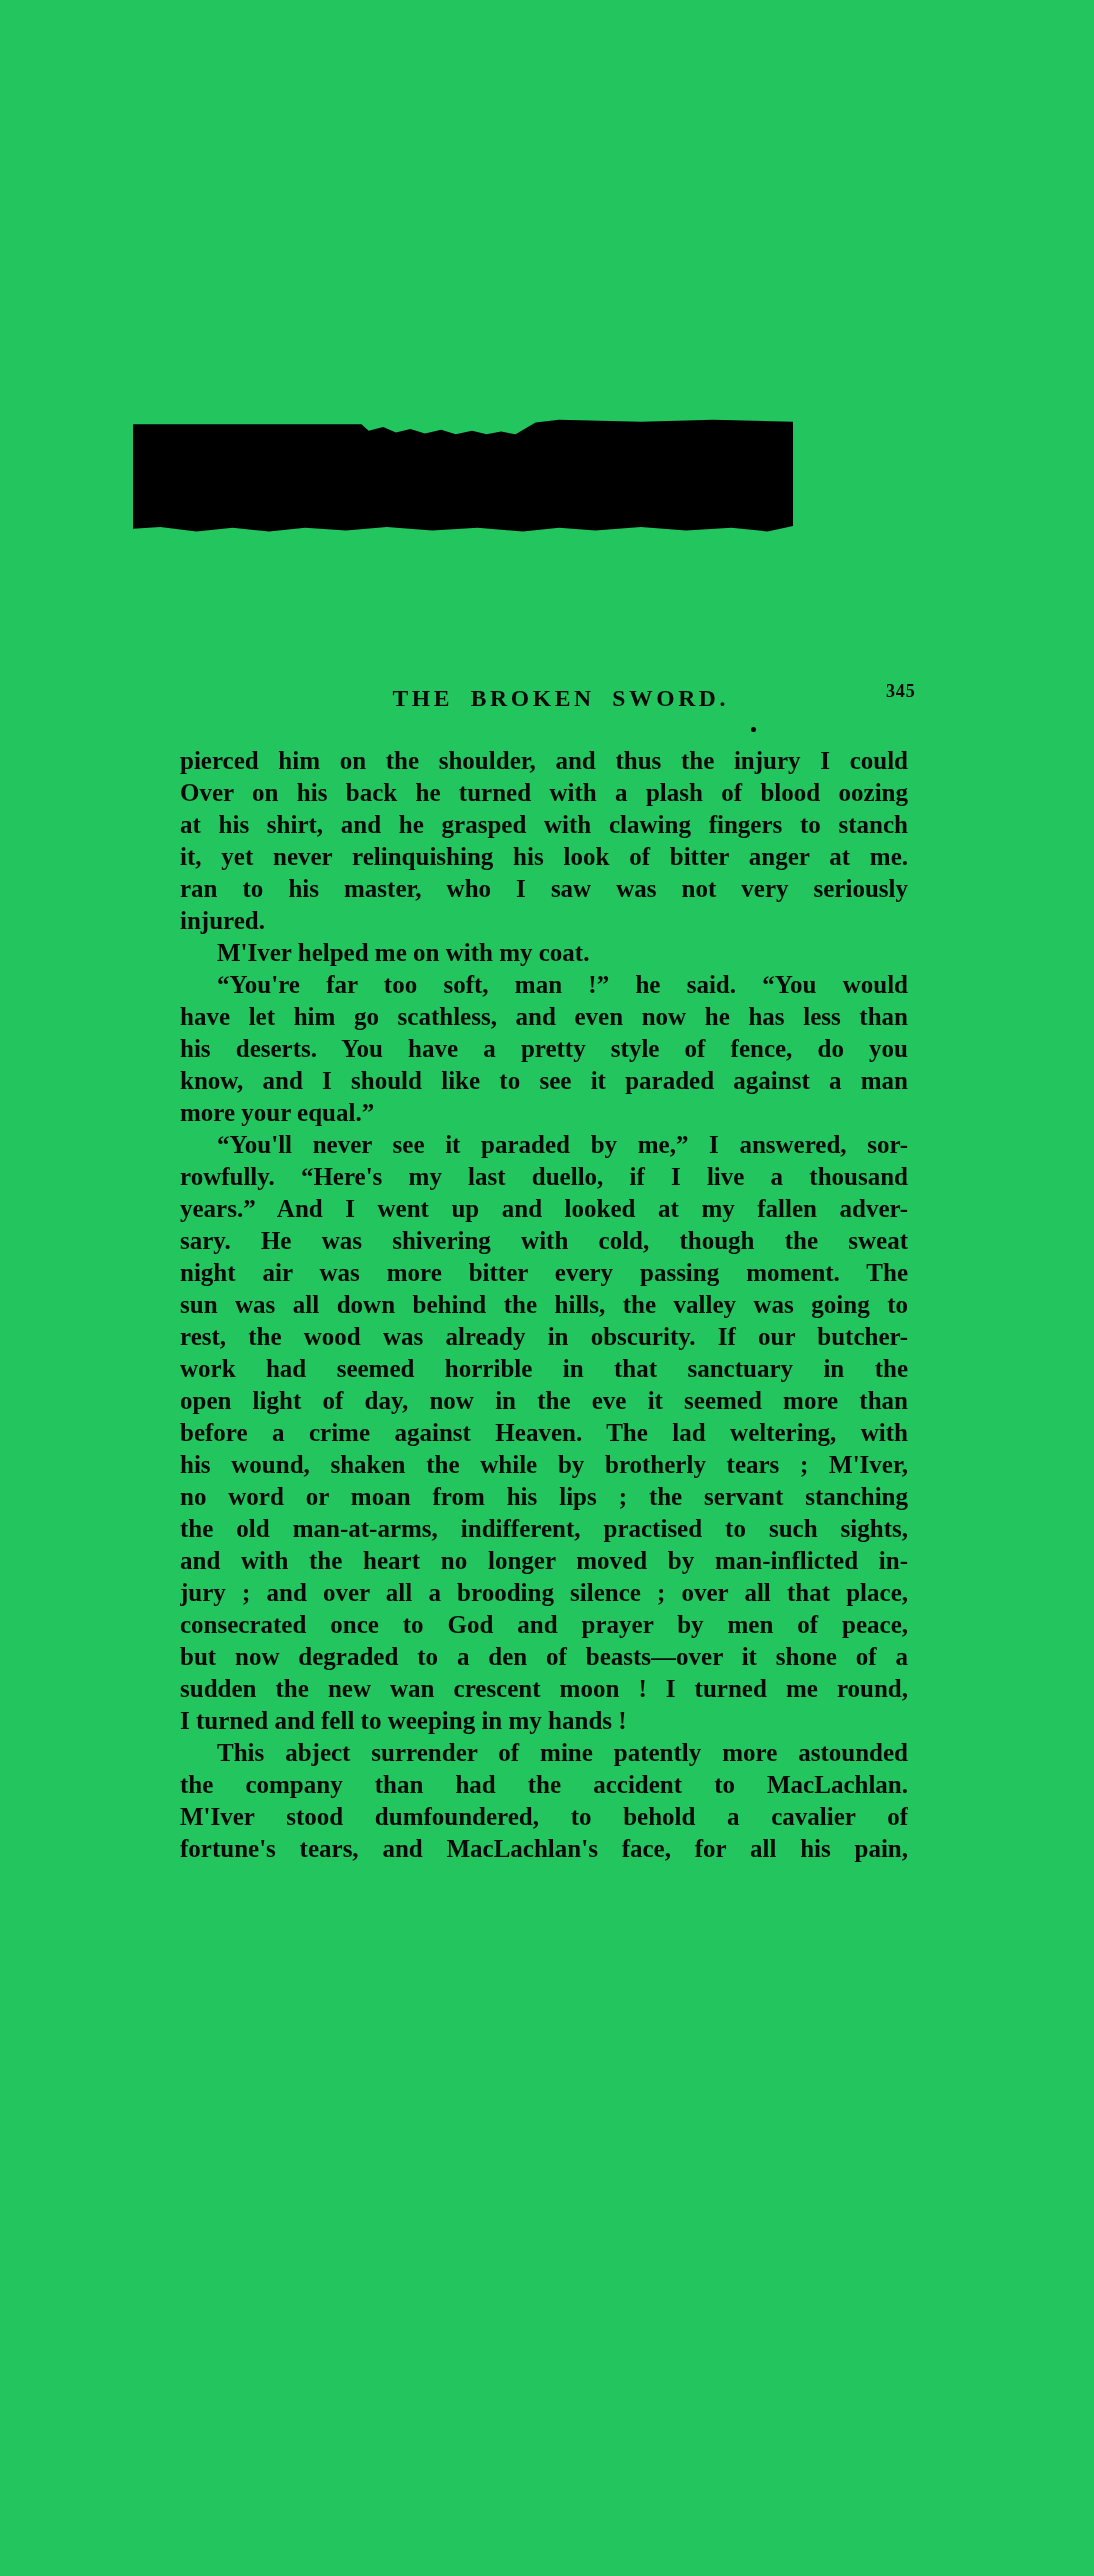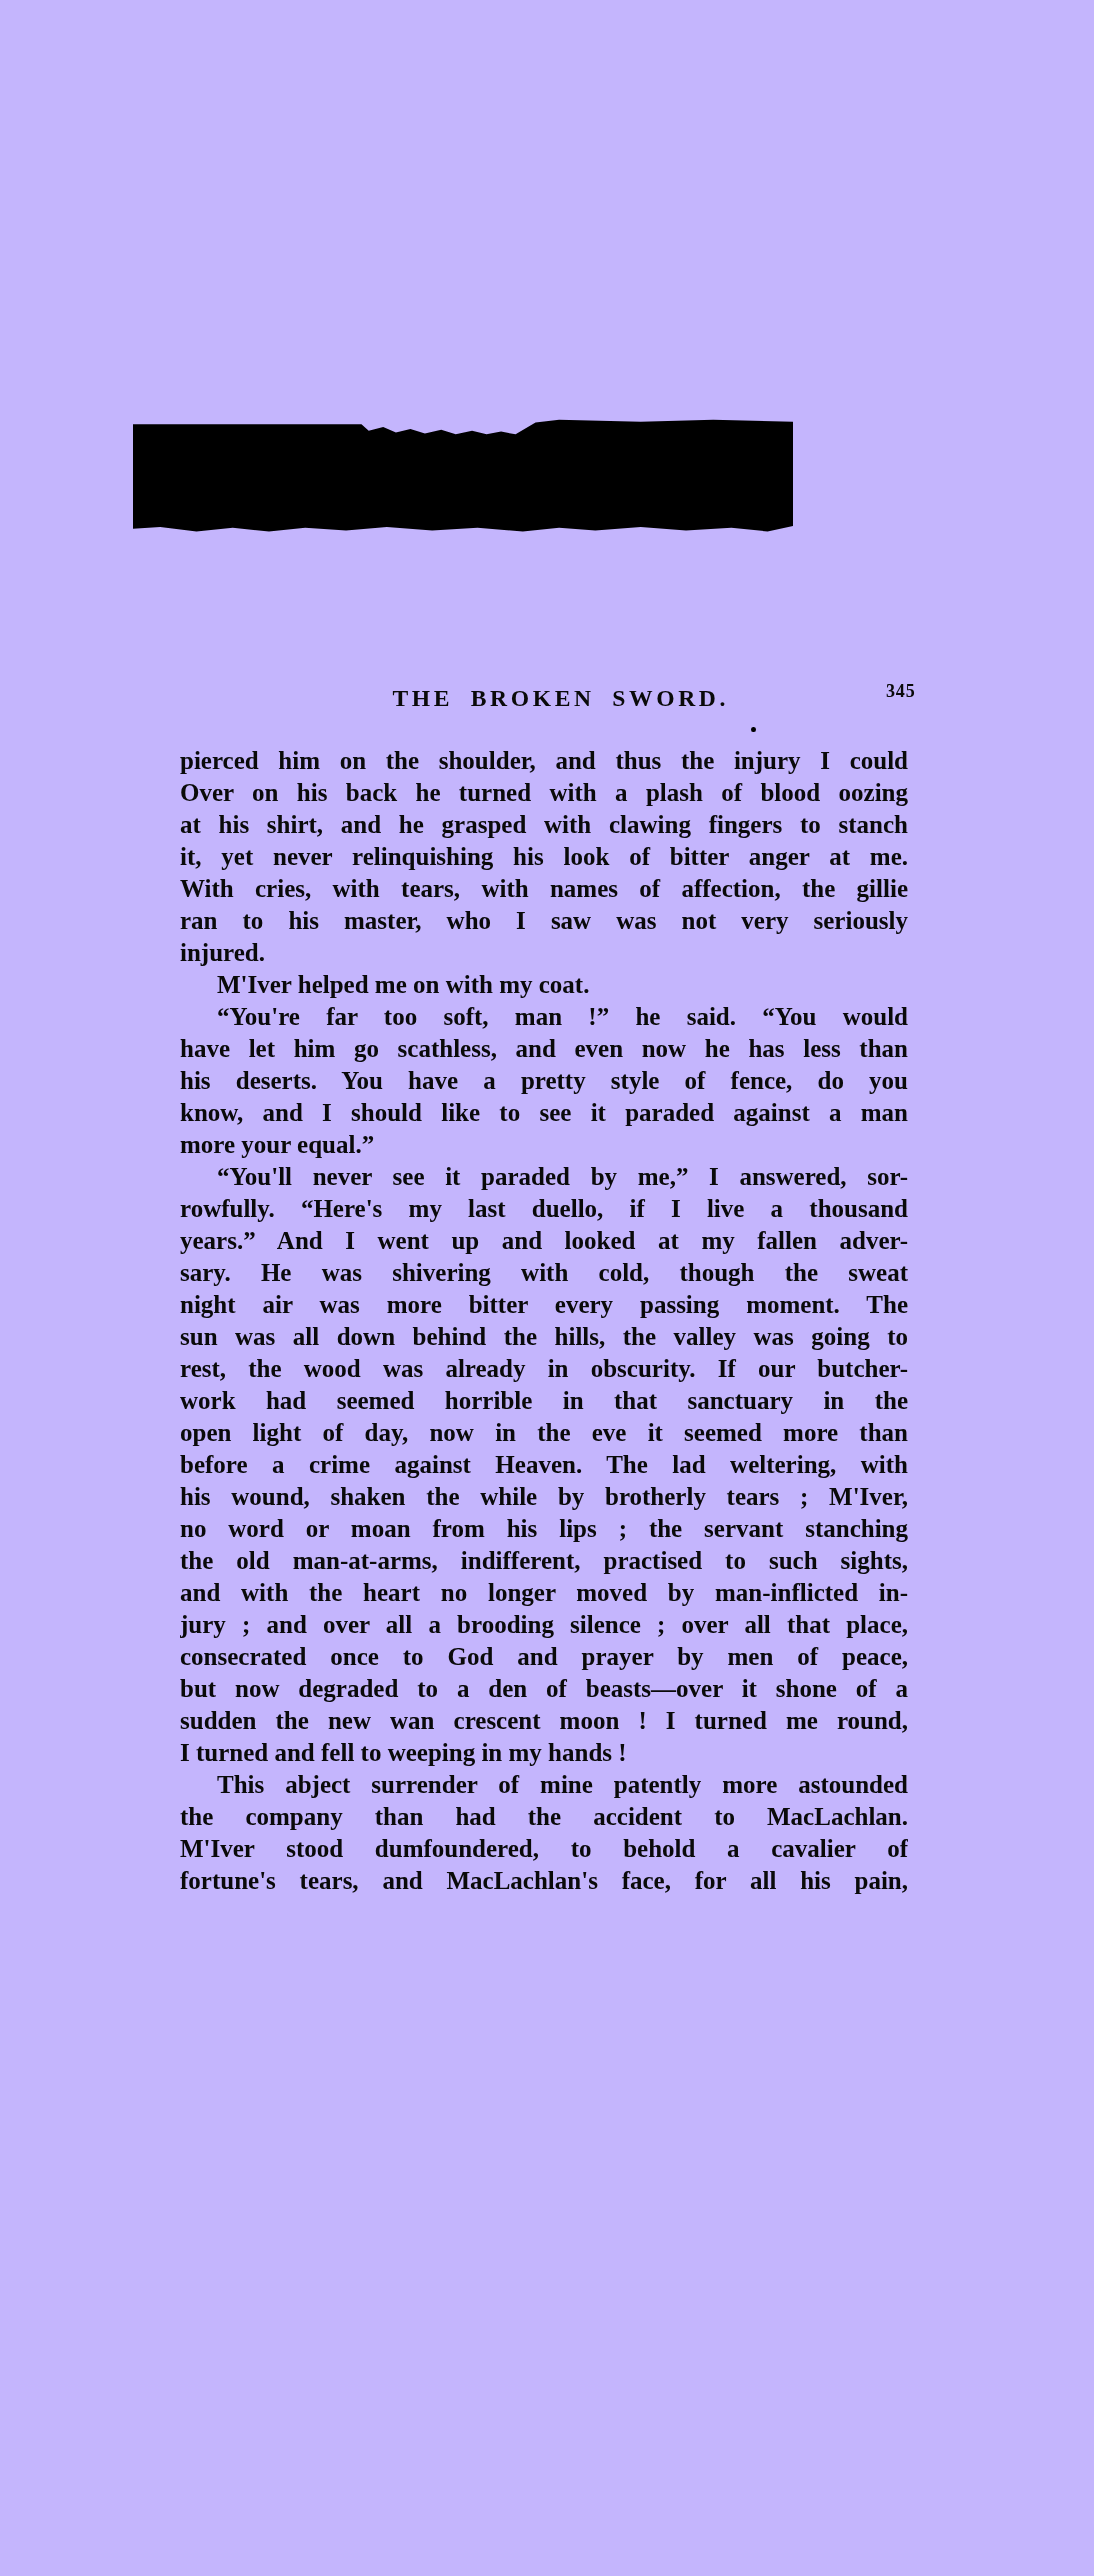--- a/index.html
+++ b/index.html
@@ -3,21 +3,21 @@
 <meta charset="utf-8">
 <style>
   html,body{margin:0;padding:0;}
   body{
     width:1095px;height:2576px;
     background:#ffffff;
     position:relative;
     font-family:"Liberation Serif","DejaVu Serif",serif;
     overflow:hidden;
   }
-  .page{position:absolute;inset:0;background:#c4b5fd;color:#0a0a0a;padding-left:48px;}
+  .page{position:absolute;inset:0;background:#22c55e;color:#0a0a0a;padding-left:48px;}
 
   
   .redaction{position:absolute;left:133px;top:418px;width:660px;height:118px;}
   .redaction svg{display:block;width:100%;height:100%;}
 
   
   .running-head{position:absolute;left:184px;top:681px;width:728px;height:38px;}
   .running-title{
     position:absolute;left:0;right:0;top:3.6px;
     text-align:center;
@@ -69,21 +69,20 @@
     <div class="page-number">345</div>
   </div>
 
   <div class="ink-speck"></div>
 
   <div class="body-text">
       <div class="line">pierced him on the shoulder, and thus the injury I could</div>
       <div class="line">Over on his back he turned with a plash of blood oozing</div>
       <div class="line">at his shirt, and he grasped with clawing fingers to stanch</div>
       <div class="line">it, yet never relinquishing his look of bitter anger at me.</div>
-      <div class="line">With cries, with tears, with names of affection, the gillie</div>
       <div class="line">ran to his master, who I saw was not very seriously</div>
       <div class="line end">injured.</div>
       <div class="line indent end">M'Iver helped me on with my coat.</div>
       <div class="line indent">“You're far too soft, man !” he said.  “You would</div>
       <div class="line">have let him go scathless, and even now he has less than</div>
       <div class="line">his deserts.  You have a pretty style of fence, do you</div>
       <div class="line">know, and I should like to see it paraded against a man</div>
       <div class="line end">more your equal.”</div>
       <div class="line indent">“You'll never see it paraded by me,” I answered, sor-</div>
       <div class="line">rowfully.  “Here's my last duello, if I live a thousand</div>

